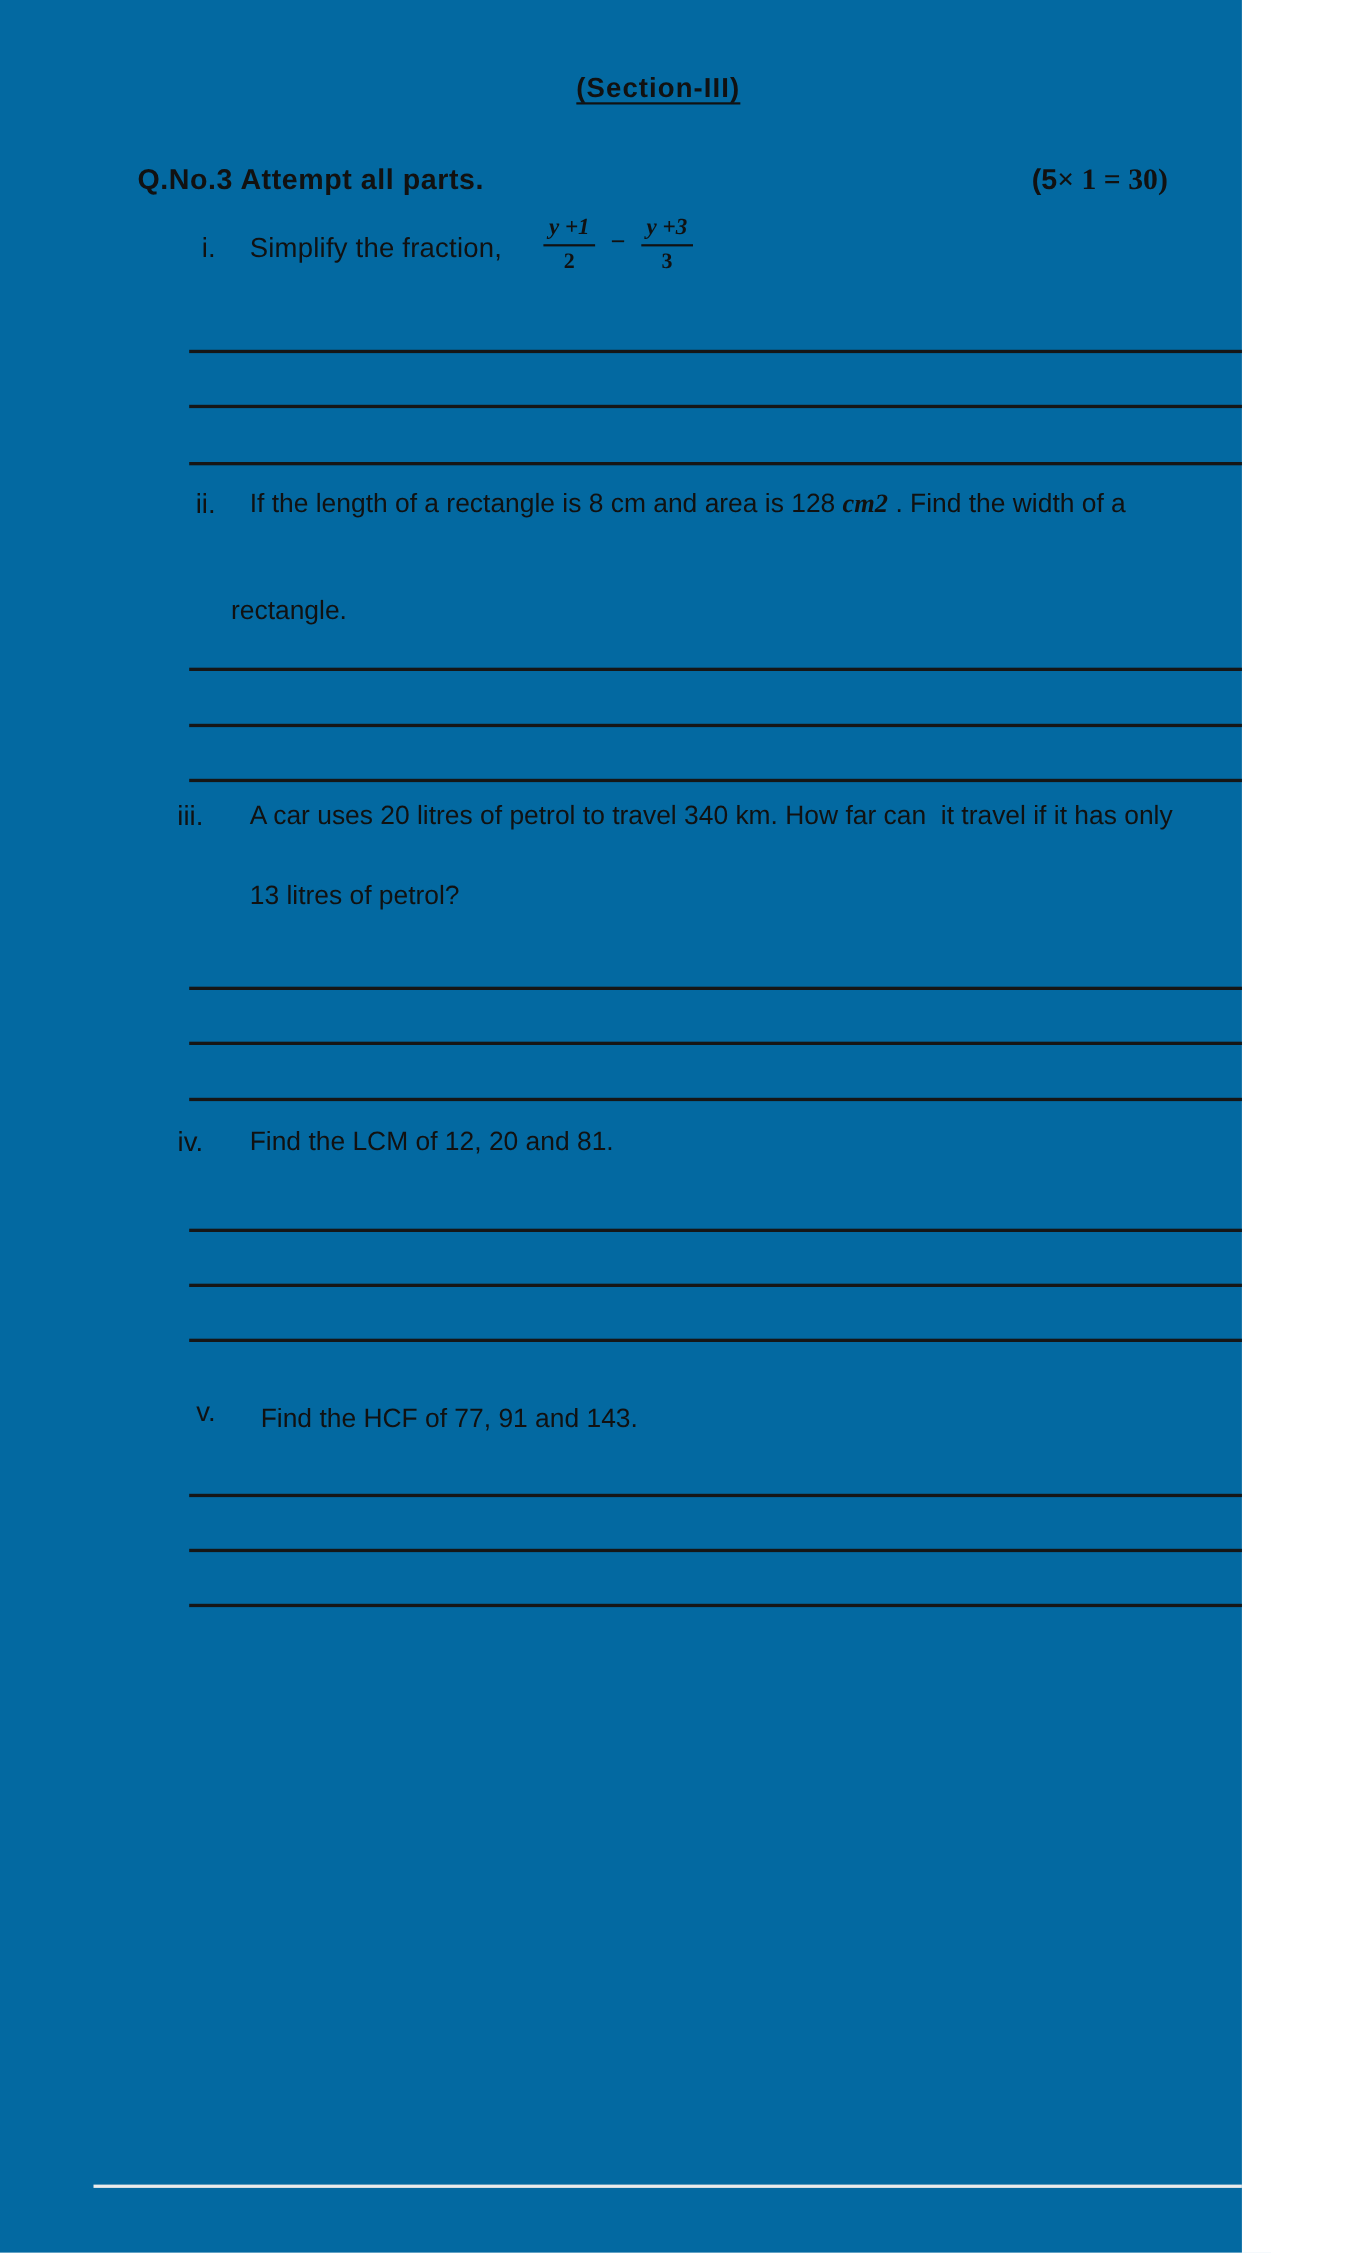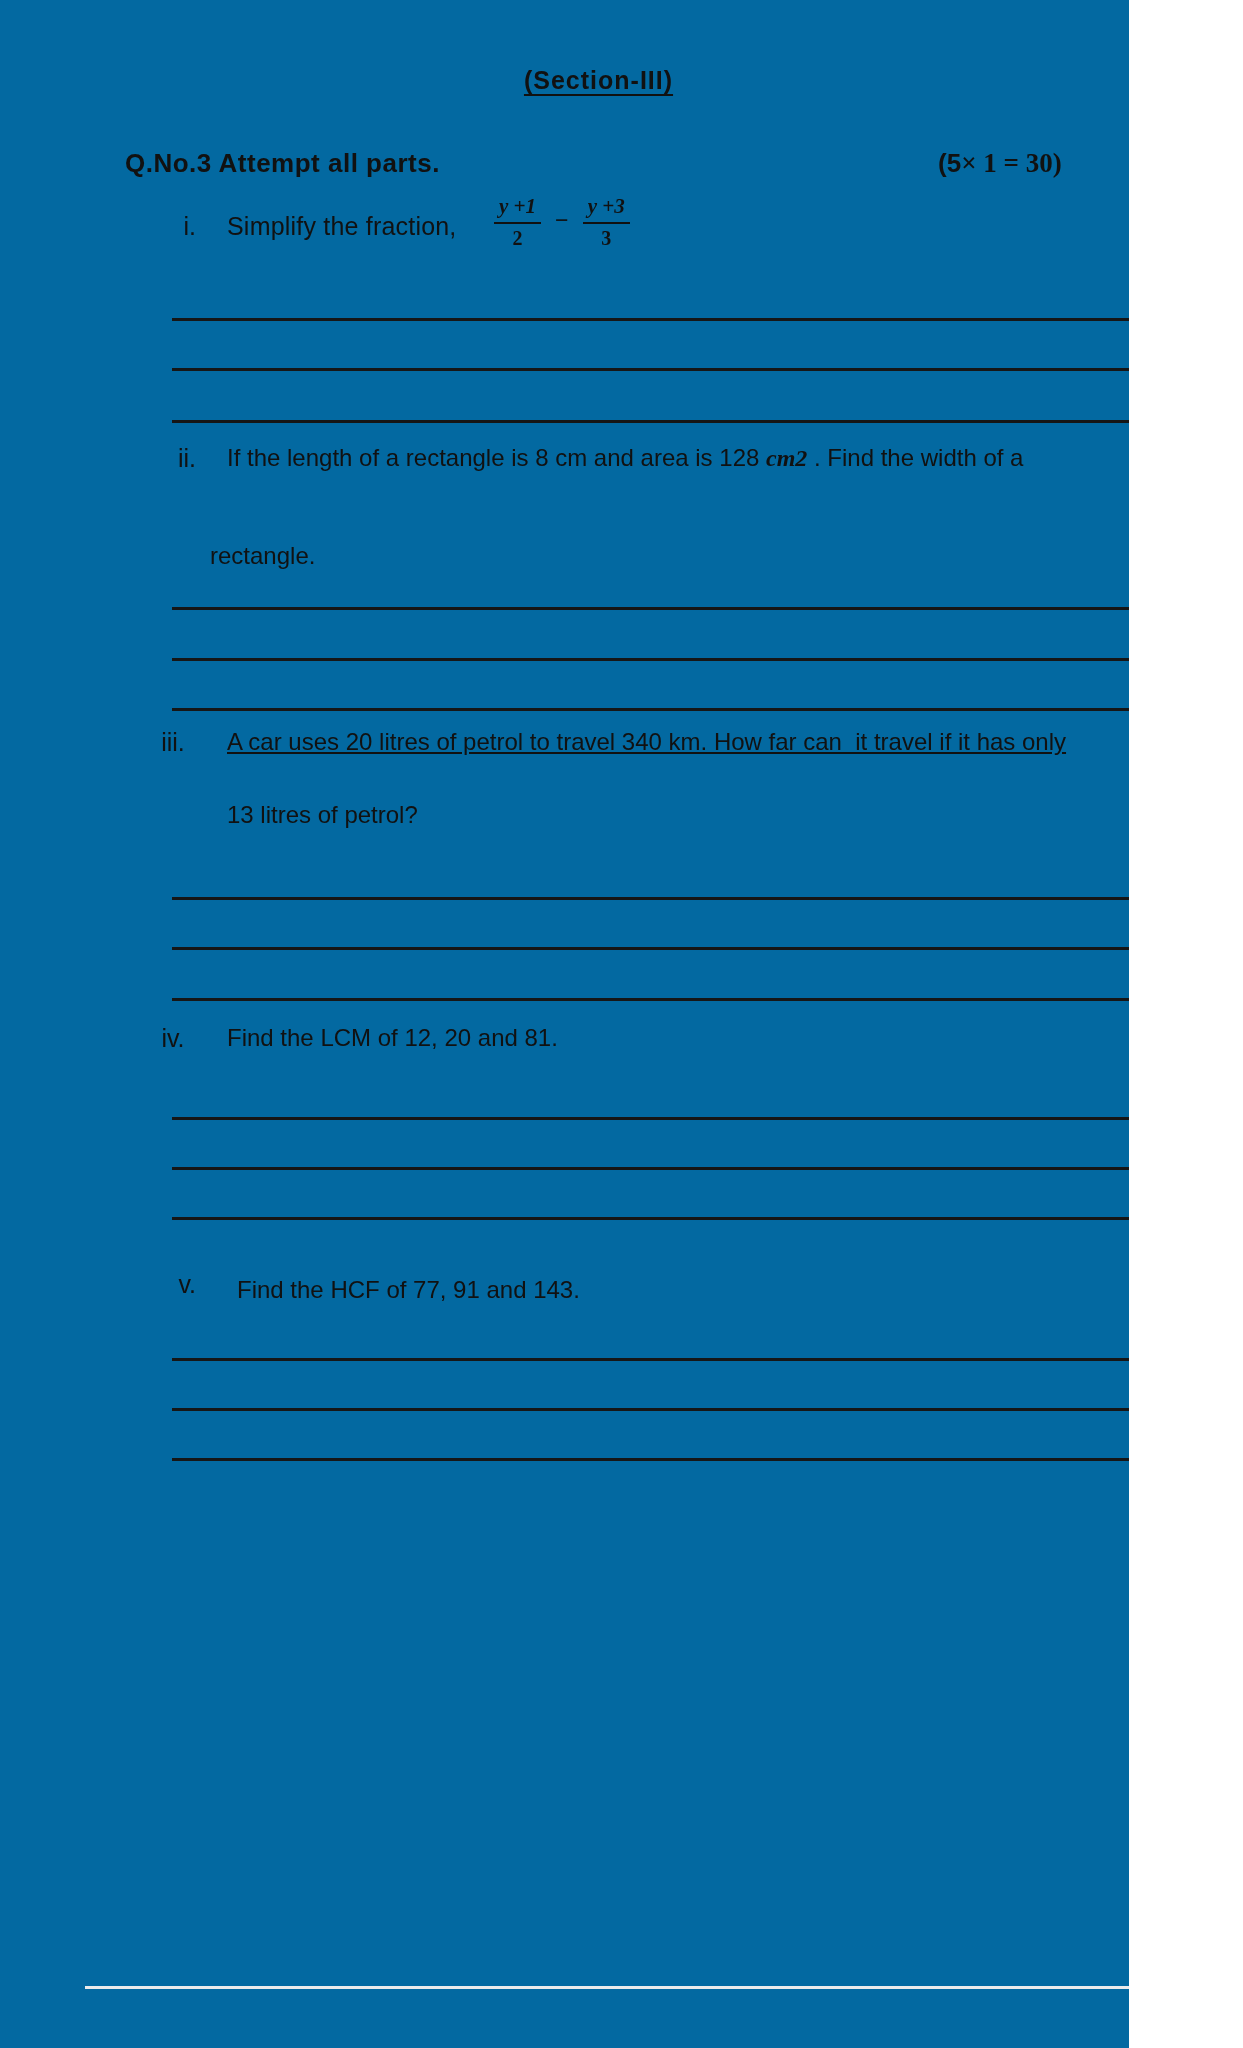--- a/index.html
+++ b/index.html
@@ -150,21 +150,21 @@
 
   <div class="abs q-num" style="top:444px; left:150px;">ii.</div>
   <div class="abs q-text cond" style="top:444px; left:227px;"><span>If the length of a rectangle is 8 cm and area is 128 </span><span class="mathline">cm</span><span class="mathline sup">2</span><span> . Find the width of a</span></div>
   <div class="abs q-text cond" style="top:518px; left:210px;margin-top:24px;">rectangle.</div>
 
   <div class="answer-line" style="top:607px;"></div>
   <div class="answer-line" style="top:658px;"></div>
   <div class="answer-line" style="top:708px;"></div>
 
   <div class="abs q-num" style="top:728px; left:150px;text-align:center;">iii.</div>
-  <div class="abs q-text cond" style="top:728px; left:227px;text-decoration:underline;">A car uses 20 litres of petrol to travel 340 km. How far can  it travel if it has only</div>
+  <div class="abs q-text cond" style="top:728px; left:227px;">A car uses 20 litres of petrol to travel 340 km. How far can  it travel if it has only</div>
   <div class="abs q-text cond" style="top:801px; left:227px;">13 litres of petrol?</div>
 
   <div class="answer-line" style="top:897px;"></div>
   <div class="answer-line" style="top:947px;"></div>
   <div class="answer-line" style="top:998px;"></div>
 
   <div class="abs q-num" style="top:1024px; left:150px;text-align:center;">iv.</div>
   <div class="abs q-text cond" style="top:1024px; left:227px;">Find the LCM of 12, 20 and 81.</div>
 
   <div class="answer-line" style="top:1117px;"></div>

